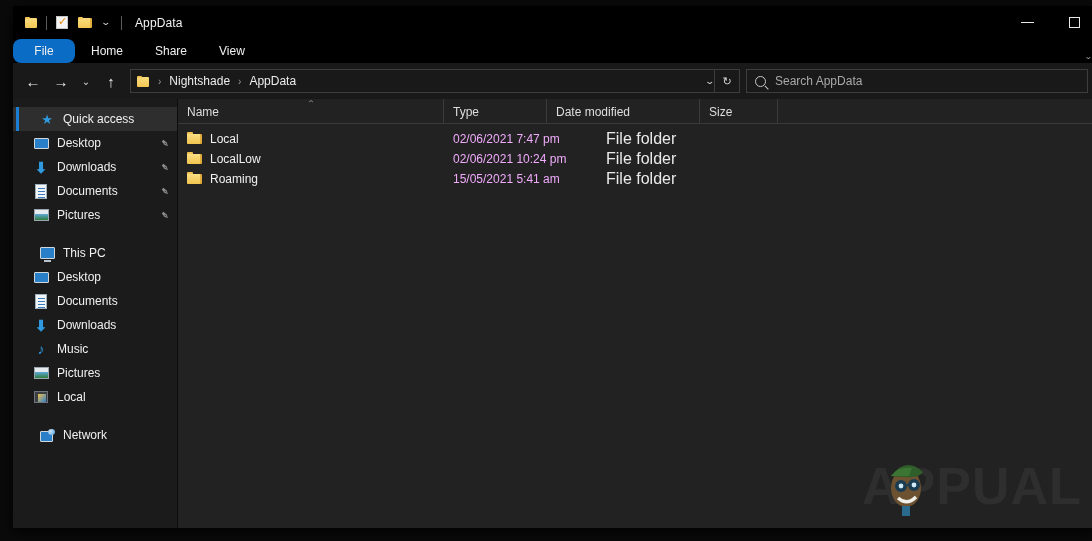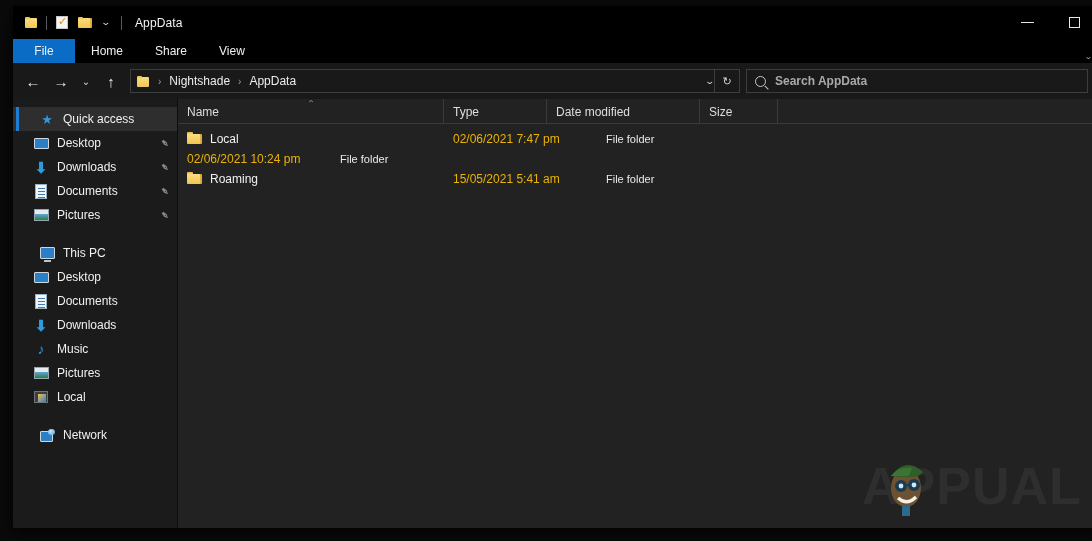--- a/index.html
+++ b/index.html
@@ -84,21 +84,21 @@
 
   
   .ribbon {
     height: 24px; background: #000000;
     display: flex; align-items: stretch;
     position: relative;
   }
   .tab {
     display: flex; align-items: center; justify-content: center;
     font-size: 12px; color: #f0f0f0;
-    padding: 0 16px; height: 24px;
+    padding: 0 16px; height: 24px; border-radius: 8px;
   }
   .tab.file { background: #0a6cc4; min-width: 62px; padding: 0; }
   .tab.plain { min-width: 56px; }
   .ribbon-expand {
     position: absolute; right: 6px; bottom: 2px;
     font-size: 8px; color: #9a9a9a; transform: scaleX(1.3);
   }
 
   
   .addrbar {
@@ -141,21 +141,20 @@
   }
   .icon-btn.bordered { border-color: #3d3d3d; }
   .searchbox {
     flex: 1 1 auto; height: 24px;
     background: #191919;
     border: 1px solid #3d3d3d;
     display: flex; align-items: center;
     margin-left: 6px; margin-right: 2px;
     padding-left: 8px;
     min-width: 0;
-    font-weight: bold;
   }
   .search-ico {
     width: 11px; height: 11px;
     border: 1.3px solid #c8c8c8; border-radius: 50%;
     position: relative; flex: none;
   }
   .search-ico::after {
     content: ""; position: absolute;
     right: -4px; bottom: -3px;
     width: 5px; height: 1.3px; background: #c8c8c8;
@@ -323,22 +322,22 @@
   .filerow {
     height: 20px; display: flex; align-items: center;
   }
   .fr-name {
     width: 266px; display: flex; align-items: flex-start;
     padding-left: 9px;
   }
   .fr-name .fname {
     font-size: 12px; color: #f0f0f0; margin-left: 9px;
   }
-  .fr-date { width: 153px; padding-left: 9px; font-size: 12px; color: #eab308; }
-  .fr-type { width: 103px; padding-left: 9px; font-size: 11px; color: #eaeaea; }
+  .fr-date { width: 153px; padding-left: 9px; font-size: 12px; color: #f0abfc; }
+  .fr-type { width: 103px; padding-left: 9px; font-size: 16px; color: #eaeaea; }
   .fr-size { width: 78px; padding-left: 9px; font-size: 12px; color: #eaeaea; }
 
   .row-folder {
     position: relative; width: 14px; height: 12px; flex: none;
   }
   .row-folder::before {
     content: ""; position: absolute; left: 0; top: 1.5px;
     width: 13px; height: 10.5px;
     background: linear-gradient(#fbdf84, #f1c44f);
     border-radius: 0 1px 1px 1px;
@@ -541,20 +540,24 @@
         <div class="filerow">
           <div class="fr-name">
             <span class="row-folder"></span>
             <span class="fname">Local</span>
           </div>
           <div class="fr-date">02/06/2021 7:47 pm</div>
           <div class="fr-type">File folder</div>
           <div class="fr-size"></div>
         </div>
         <div class="filerow">
+          <div class="fr-name">
+            <span class="row-folder"></span>
+            <span class="fname">LocalLow</span>
+          </div>
           <div class="fr-date">02/06/2021 10:24 pm</div>
           <div class="fr-type">File folder</div>
           <div class="fr-size"></div>
         </div>
         <div class="filerow">
           <div class="fr-name">
             <span class="row-folder"></span>
             <span class="fname">Roaming</span>
           </div>
           <div class="fr-date">15/05/2021 5:41 am</div>

